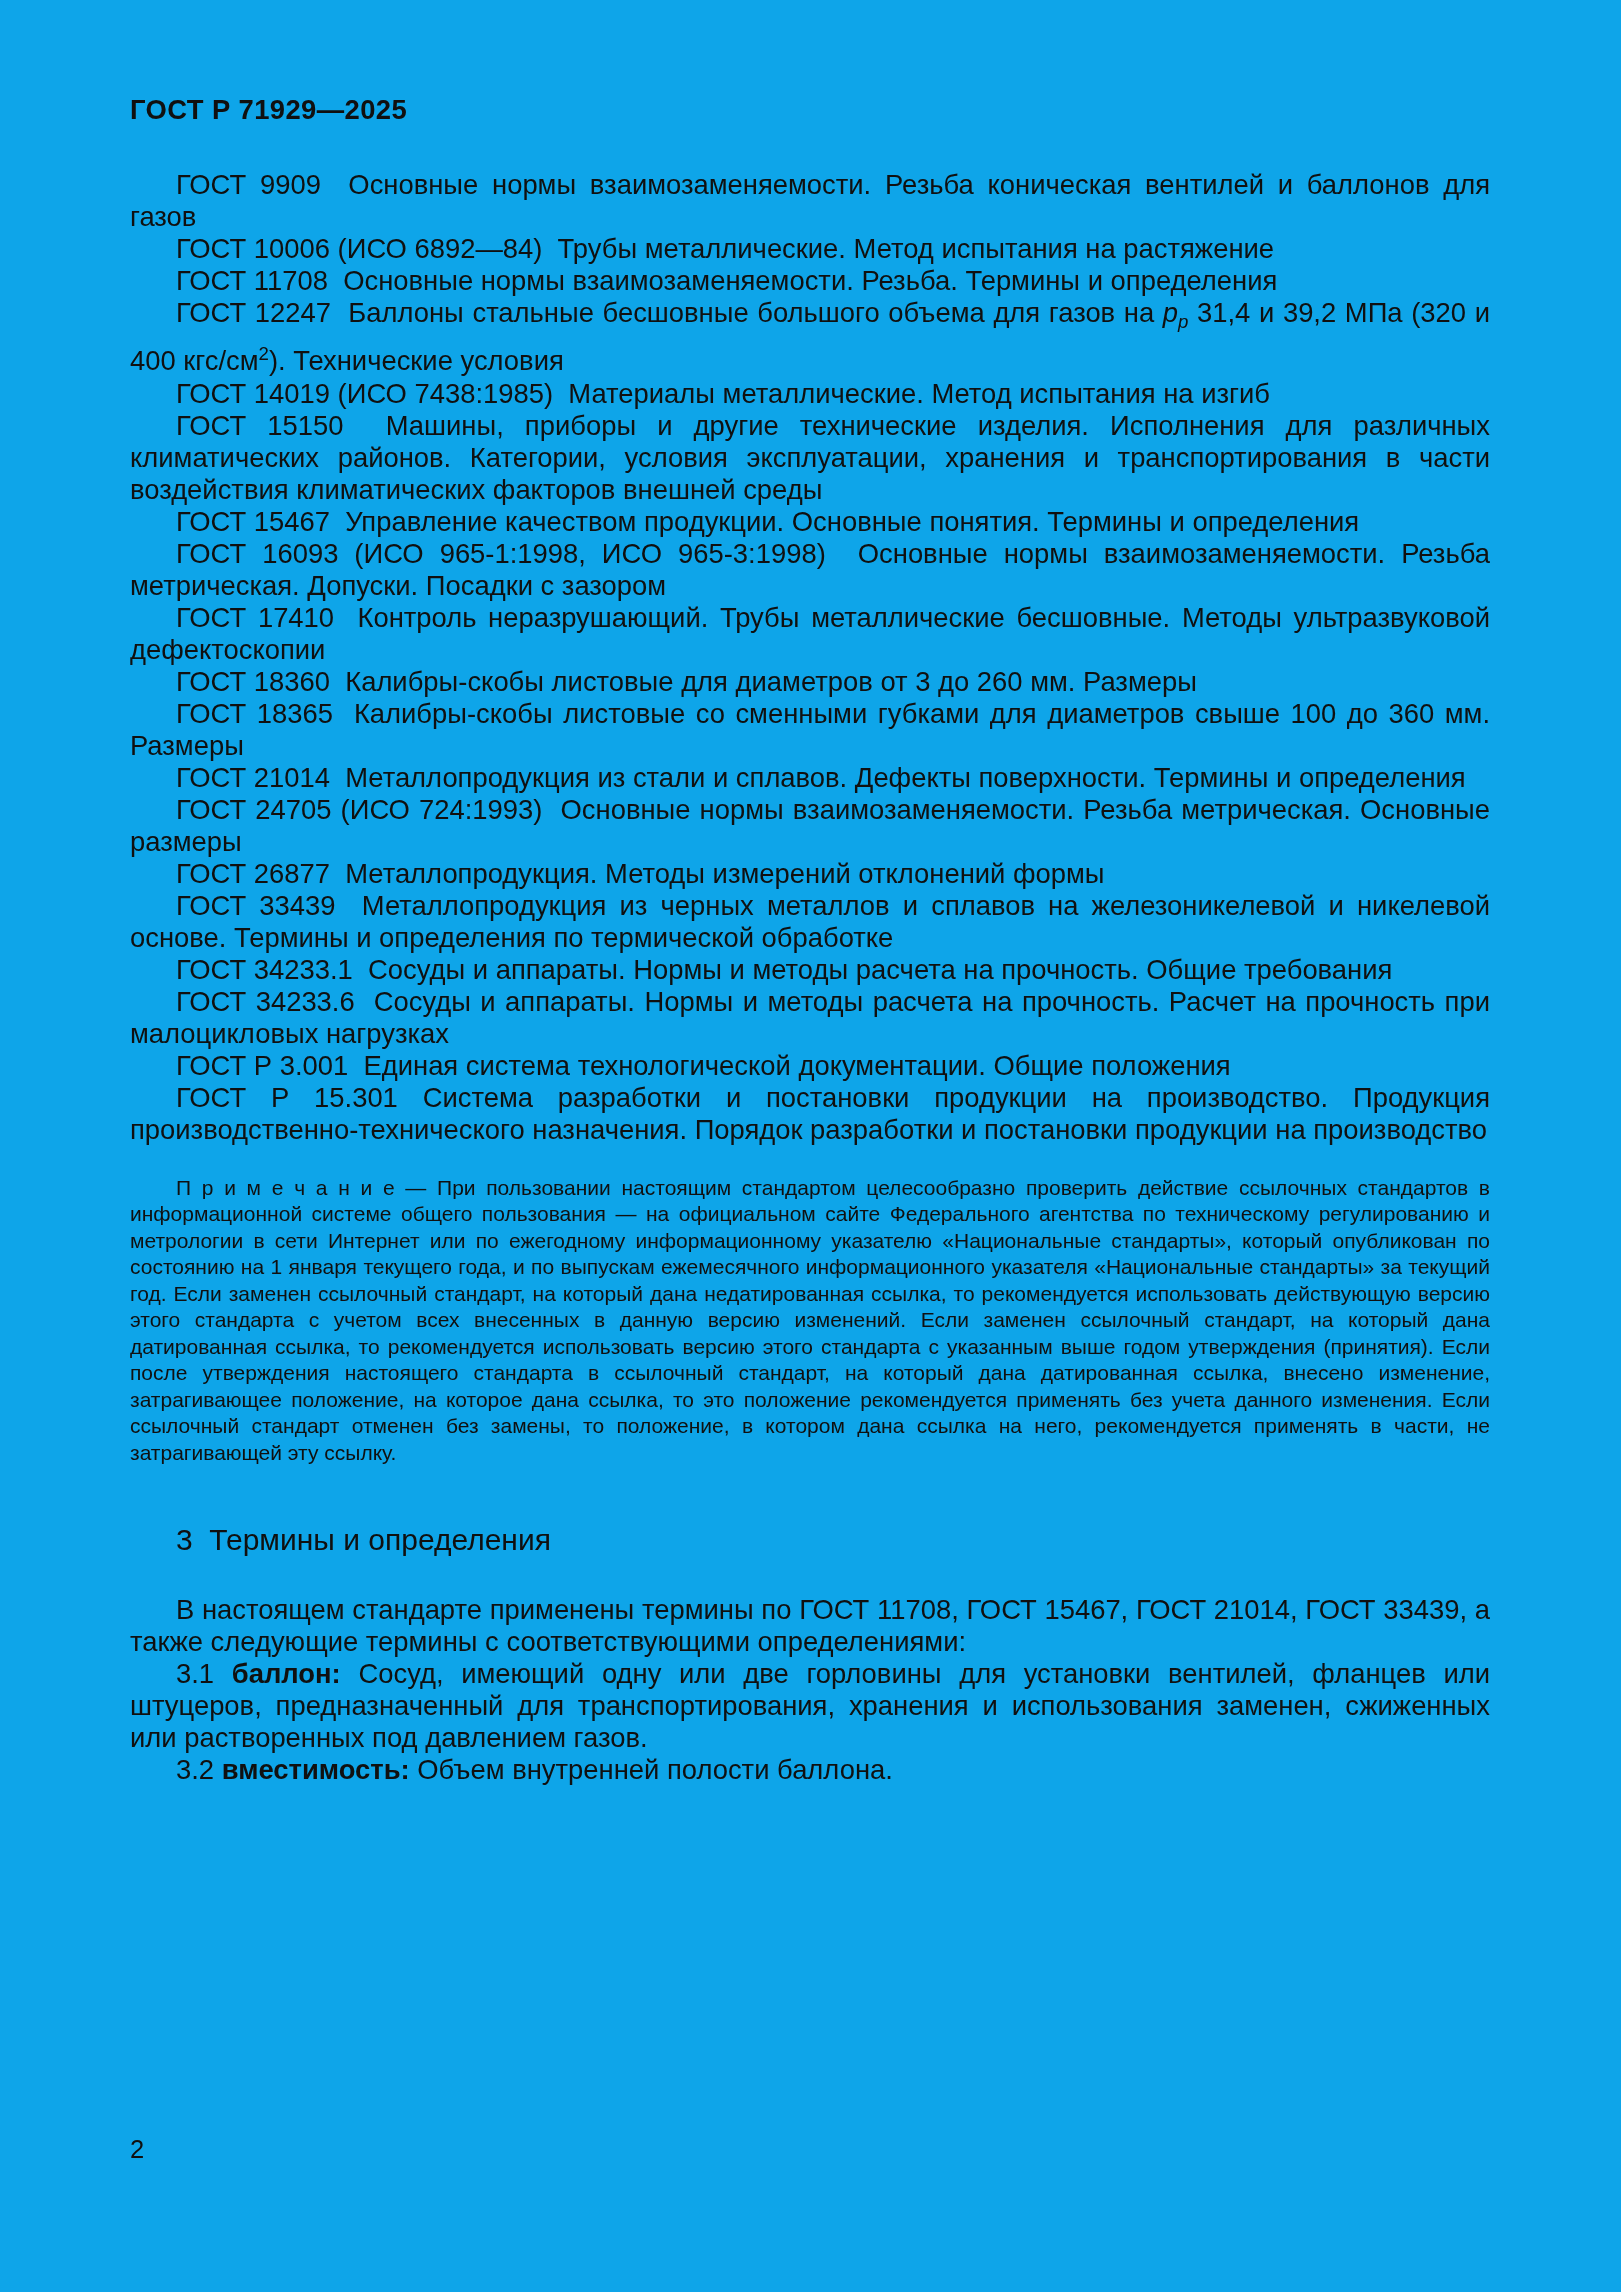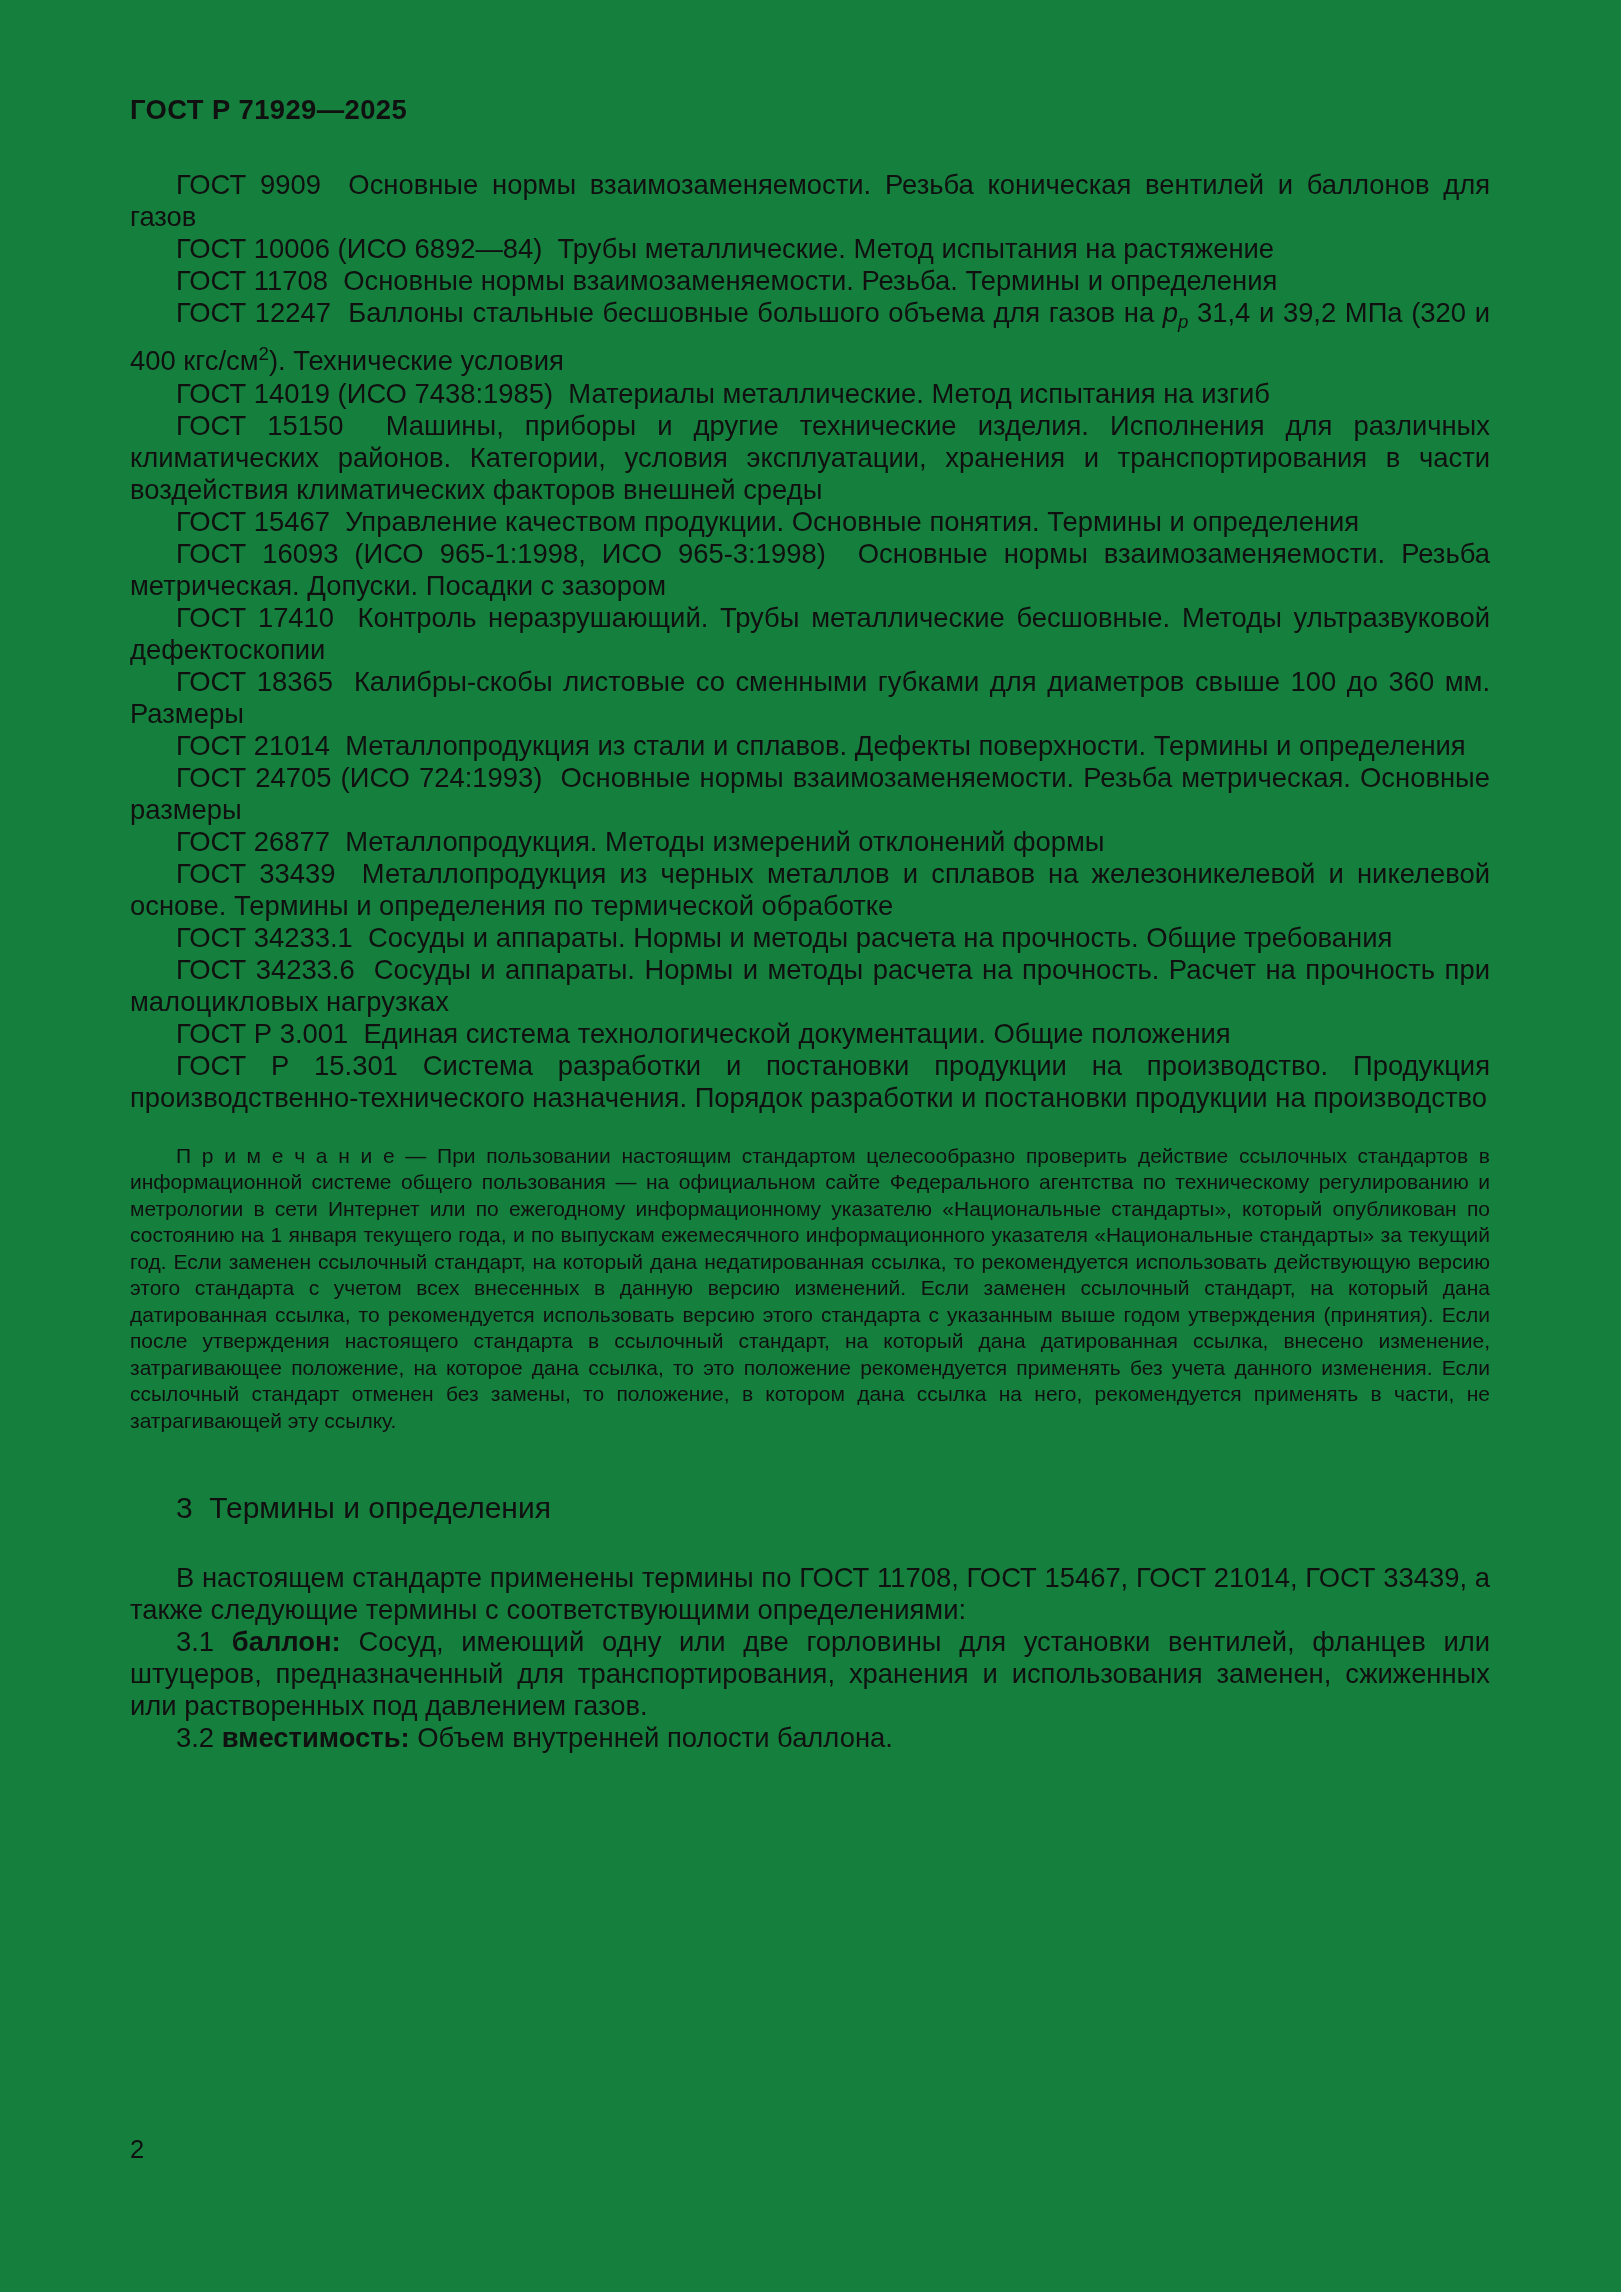--- a/index.html
+++ b/index.html
@@ -1,21 +1,21 @@
 <!DOCTYPE html>
 <html lang="ru"><head>
 <meta charset="utf-8">
 <style>
   * { box-sizing: border-box; }
   html, body { margin: 0; padding: 0; background: #ffffff; }
   .page {
     position: relative;
     width: 1621px;
     height: 2293px;
-    background: #15803d;
+    background: #0ea5e9;
     color: #101010;
     font-family: "Liberation Sans", sans-serif;
     overflow: hidden;
   }
   .content {
     position: absolute;
     left: 130px;
     top: 94px;
     width: 1360px;
   }
@@ -70,20 +70,21 @@
     <div id="references-list">
         <p class="body-p"><span>ГОСТ 9909&nbsp; Основные нормы взаимозаменяемости. Резьба коническая вентилей и баллонов для газов</span></p>
         <p class="body-p"><span>ГОСТ 10006 (ИСО 6892—84)&nbsp; Трубы металлические. Метод испытания на растяжение</span></p>
         <p class="body-p"><span>ГОСТ 11708&nbsp; Основные нормы взаимозаменяемости. Резьба. Термины и определения</span></p>
         <p class="body-p"><span>ГОСТ 12247&nbsp; Баллоны стальные бесшовные большого объема для газов на </span><span class="it">p</span><span class="sub">р</span><span> 31,4 и 39,2 МПа (320 и 400 кгс/см</span><span class="sup">2</span><span>). Технические условия</span></p>
         <p class="body-p"><span>ГОСТ 14019 (ИСО 7438:1985)&nbsp; Материалы металлические. Метод испытания на изгиб</span></p>
         <p class="body-p"><span>ГОСТ 15150&nbsp; Машины, приборы и другие технические изделия. Исполнения для различных климатических районов. Категории, условия эксплуатации, хранения и транспортирования в части воздействия климатических факторов внешней среды</span></p>
         <p class="body-p"><span>ГОСТ 15467&nbsp; Управление качеством продукции. Основные понятия. Термины и определения</span></p>
         <p class="body-p"><span>ГОСТ 16093 (ИСО 965-1:1998, ИСО 965-3:1998)&nbsp; Основные нормы взаимозаменяемости. Резьба метрическая. Допуски. Посадки с зазором</span></p>
         <p class="body-p"><span>ГОСТ 17410&nbsp; Контроль неразрушающий. Трубы металлические бесшовные. Методы ультразвуковой дефектоскопии</span></p>
+        <p class="body-p"><span>ГОСТ 18360&nbsp; Калибры-скобы листовые для диаметров от 3 до 260 мм. Размеры</span></p>
         <p class="body-p"><span>ГОСТ 18365&nbsp; Калибры-скобы листовые со сменными губками для диаметров свыше 100 до 360 мм. Размеры</span></p>
         <p class="body-p"><span>ГОСТ 21014&nbsp; Металлопродукция из стали и сплавов. Дефекты поверхности. Термины и определения</span></p>
         <p class="body-p"><span>ГОСТ 24705 (ИСО 724:1993)&nbsp; Основные нормы взаимозаменяемости. Резьба метрическая. Основные размеры</span></p>
         <p class="body-p"><span>ГОСТ 26877&nbsp; Металлопродукция. Методы измерений отклонений формы</span></p>
         <p class="body-p"><span>ГОСТ 33439&nbsp; Металлопродукция из черных металлов и сплавов на железоникелевой и никелевой основе. Термины и определения по термической обработке</span></p>
         <p class="body-p"><span>ГОСТ 34233.1&nbsp; Сосуды и аппараты. Нормы и методы расчета на прочность. Общие требования</span></p>
         <p class="body-p"><span>ГОСТ 34233.6&nbsp; Сосуды и аппараты. Нормы и методы расчета на прочность. Расчет на прочность при малоцикловых нагрузках</span></p>
         <p class="body-p"><span>ГОСТ Р 3.001&nbsp; Единая система технологической документации. Общие положения</span></p>
         <p class="body-p"><span>ГОСТ Р 15.301 Система разработки и постановки продукции на производство. Продукция производственно-технического назначения. Порядок разработки и постановки продукции на производство</span></p>
       </div>

